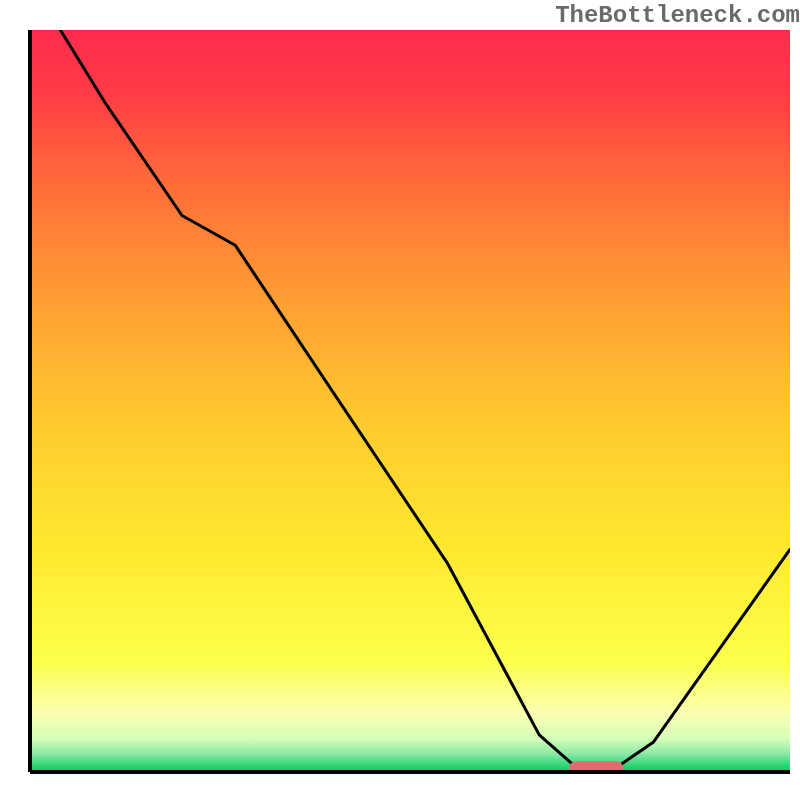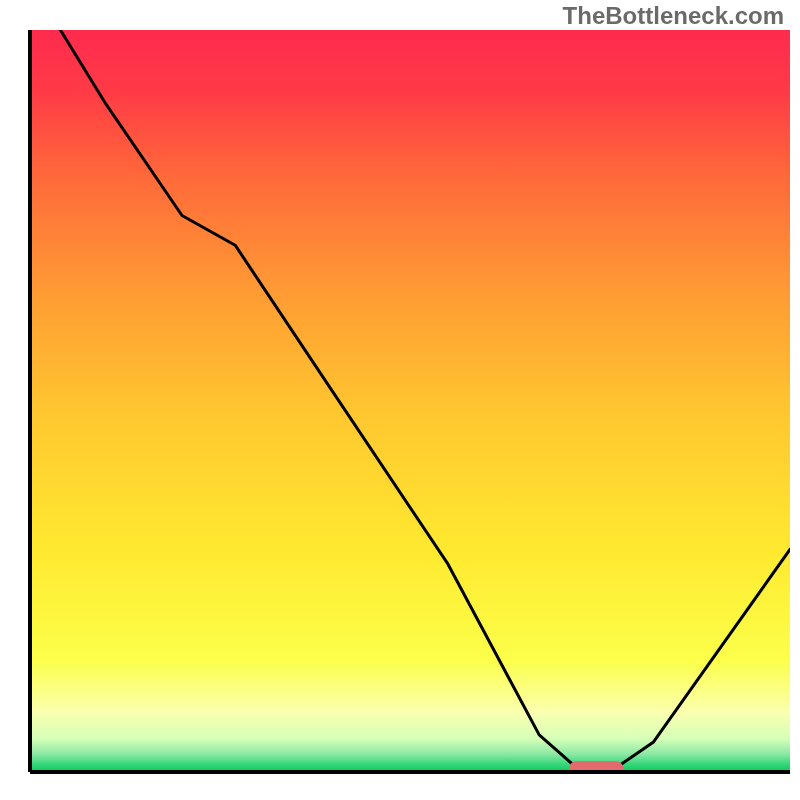--- a/index.html
+++ b/index.html
@@ -11,25 +11,26 @@
     font-family: Arial, Helvetica, sans-serif;
   }
   .container {
     position: relative;
     width: 800px;
     height: 800px;
   }
   .watermark {
     position: absolute;
     top: 2px;
-    right: 16px;
+    right: 0;
     font-size: 24px;
     font-weight: 600;
     color: #6a6a6a;
     letter-spacing: 0px;
+    font-family: Liberation Mono, monospace;
   }
   svg.chart {
     position: absolute;
     top: 0;
     left: 0;
   }
 </style>
 </head>
 <body>
 

